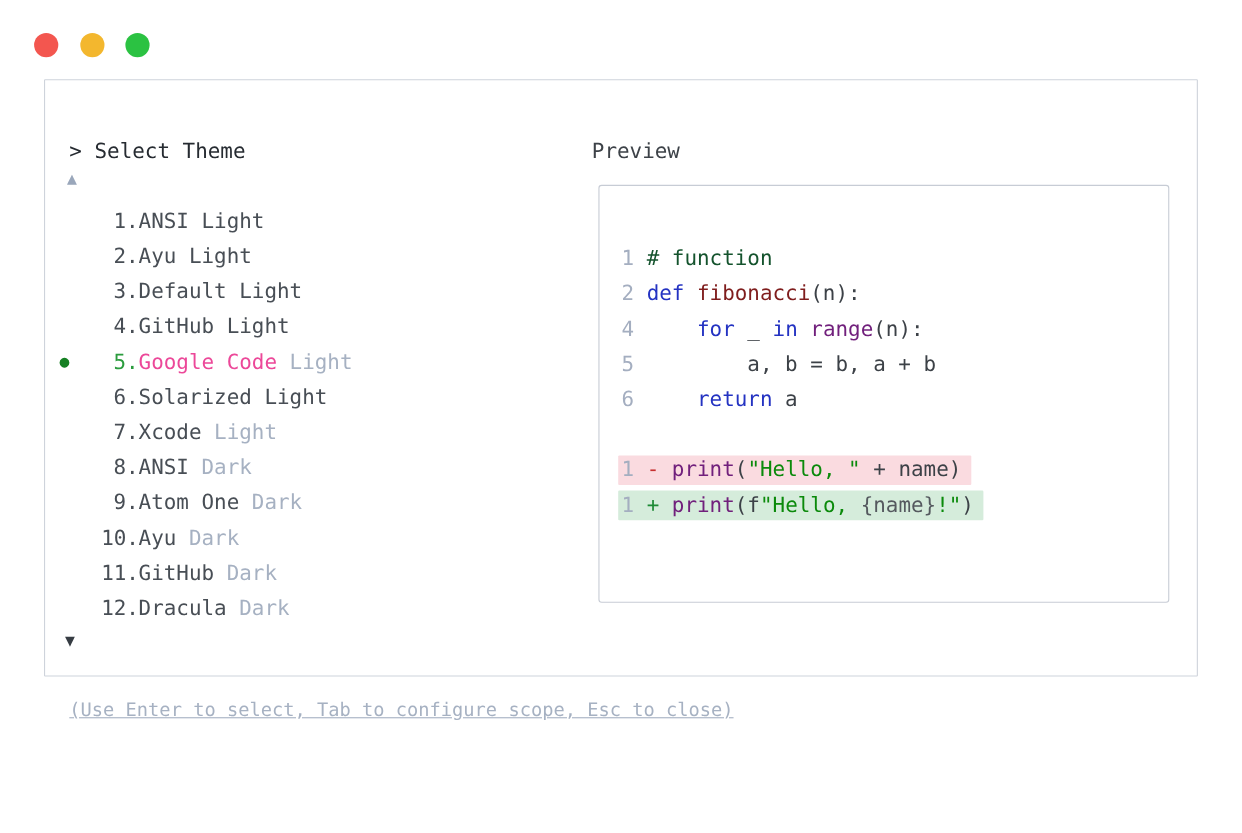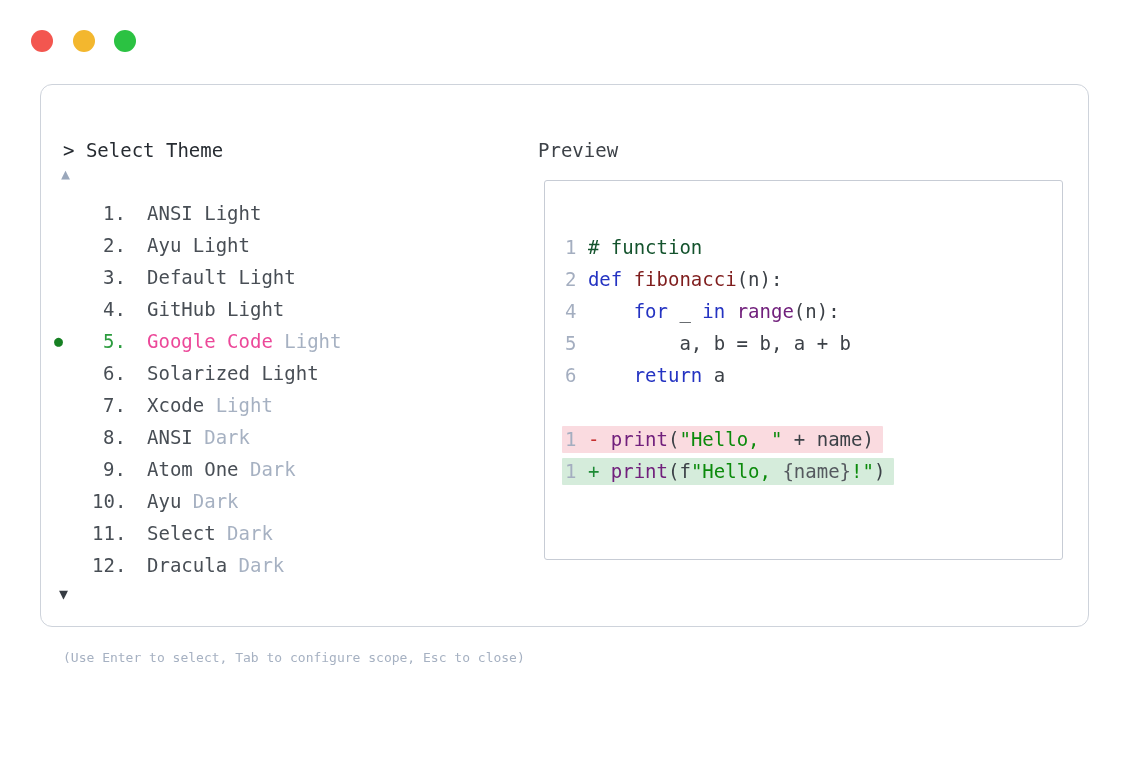--- a/index.html
+++ b/index.html
@@ -7,32 +7,32 @@
     width:1129px;height:757px;position:relative;background:#ffffff;
     font-family:"DejaVu Sans Mono","Liberation Mono",monospace;
     -webkit-font-smoothing:antialiased;
   }
   .dot{position:absolute;top:30px;width:22px;height:22px;border-radius:50%;}
   #dot-red{left:31px;}
   #dot-yellow{left:73px;}
   #dot-green{left:114px;}
 
   #panel{
-    position:absolute;left:40px;top:84px;width:1049px;height:543px;
-    border:1.5px solid #ced3db;border-radius:12px;background:#fff;box-sizing:border-box;
+    position:absolute;left:40px;top:72px;width:1049px;height:543px;
+    border:1.5px solid #ced3db;border-radius:1px;background:#fff;box-sizing:border-box;
   }
   #prompt{position:absolute;left:22px;top:52px;font-size:19px;line-height:26px;color:#262b31;white-space:pre;}
   #scroll-up{position:absolute;left:20px;top:80px;font-size:15px;line-height:18px;color:#9aa7bb;cursor:default;}
   #scroll-down{position:absolute;left:18px;top:500px;font-size:15px;line-height:18px;color:#363c43;cursor:default;}
   #theme-list{position:absolute;left:0;top:112px;}
   .trow{height:32px;line-height:32px;font-size:19px;color:#484e55;white-space:pre;display:flex;padding-left:13px;}
   .bullet{display:inline-block;width:38px;font-size:15px;}
   .tnum{display:inline-block;width:34px;text-align:right;}
-  .tname{margin-left:21px;}
-  #help{position:absolute;left:22px;top:560px;font-size:13px;line-height:26px;white-space:pre;}
+  .tname{}
+  #help{position:absolute;left:22px;top:560px;font-size:17px;line-height:26px;white-space:pre;text-decoration:underline;}
 
   #preview-label{position:absolute;left:497px;top:52px;font-size:19px;line-height:26px;color:#3d4248;}
   #preview-box{
     position:absolute;left:503px;top:95px;width:519px;height:380px;
     border:1.5px solid #c7ccd5;border-radius:3px;background:#fff;box-sizing:border-box;
   }
   #code{position:absolute;left:20px;top:50px;font-size:19px;}
   .crow{height:32px;line-height:32px;white-space:pre;}
   .cbg{display:inline-block;line-height:27px;padding:0 9px 0 3px;margin-left:-3px;border-radius:1px;}
 </style>
@@ -50,21 +50,21 @@
       <div class="trow"><span class="bullet" style="color: rgb(22, 128, 35);"></span><span class="tnum">1.</span><span class="tname">ANSI Light</span></div>
       <div class="trow"><span class="bullet" style="color: rgb(22, 128, 35);"></span><span class="tnum">2.</span><span class="tname">Ayu Light</span></div>
       <div class="trow"><span class="bullet" style="color: rgb(22, 128, 35);"></span><span class="tnum">3.</span><span class="tname">Default Light</span></div>
       <div class="trow"><span class="bullet" style="color: rgb(22, 128, 35);"></span><span class="tnum">4.</span><span class="tname">GitHub Light</span></div>
       <div class="trow"><span class="bullet" style="color: rgb(22, 128, 35);">●</span><span class="tnum" style="color: rgb(43, 156, 62);">5.</span><span class="tname" style="color: #ec4899;">Google Code</span><span style="color: rgb(166, 177, 194);"> Light</span></div>
       <div class="trow"><span class="bullet" style="color: rgb(22, 128, 35);"></span><span class="tnum">6.</span><span class="tname">Solarized Light</span></div>
       <div class="trow"><span class="bullet" style="color: rgb(22, 128, 35);"></span><span class="tnum">7.</span><span class="tname">Xcode</span><span style="color: rgb(166, 177, 194);"> Light</span></div>
       <div class="trow"><span class="bullet" style="color: rgb(22, 128, 35);"></span><span class="tnum">8.</span><span class="tname">ANSI</span><span style="color: rgb(166, 177, 194);"> Dark</span></div>
       <div class="trow"><span class="bullet" style="color: rgb(22, 128, 35);"></span><span class="tnum">9.</span><span class="tname">Atom One</span><span style="color: rgb(166, 177, 194);"> Dark</span></div>
       <div class="trow"><span class="bullet" style="color: rgb(22, 128, 35);"></span><span class="tnum">10.</span><span class="tname">Ayu</span><span style="color: rgb(166, 177, 194);"> Dark</span></div>
-      <div class="trow"><span class="bullet" style="color: rgb(22, 128, 35);"></span><span class="tnum">11.</span><span class="tname">Select</span><span style="color: rgb(166, 177, 194);"> Dark</span></div>
+      <div class="trow"><span class="bullet" style="color: rgb(22, 128, 35);"></span><span class="tnum">11.</span><span class="tname">GitHub</span><span style="color: rgb(166, 177, 194);"> Dark</span></div>
       <div class="trow"><span class="bullet" style="color: rgb(22, 128, 35);"></span><span class="tnum">12.</span><span class="tname">Dracula</span><span style="color: rgb(166, 177, 194);"> Dark</span></div>
     </div>
   <div id="scroll-down">▼</div>
   <div id="help" style="color: rgb(166, 177, 194);">(Use Enter to select, Tab to configure scope, Esc to close)</div>
 
   <div id="preview-label">Preview</div>
   <div id="preview-box">
     <div id="code">
         <div class="crow"><span class="cbg"><span style="color: rgb(164, 174, 192);">1 </span><span style="color: #14532d;"># function</span></span></div>
         <div class="crow"><span class="cbg"><span style="color: rgb(164, 174, 192);">2 </span><span style="color: rgb(36, 51, 194);">def</span><span style="color: rgb(60, 65, 71);"> </span><span style="color: #7f1d1d;">fibonacci</span><span style="color: rgb(60, 65, 71);">(n):</span></span></div>

